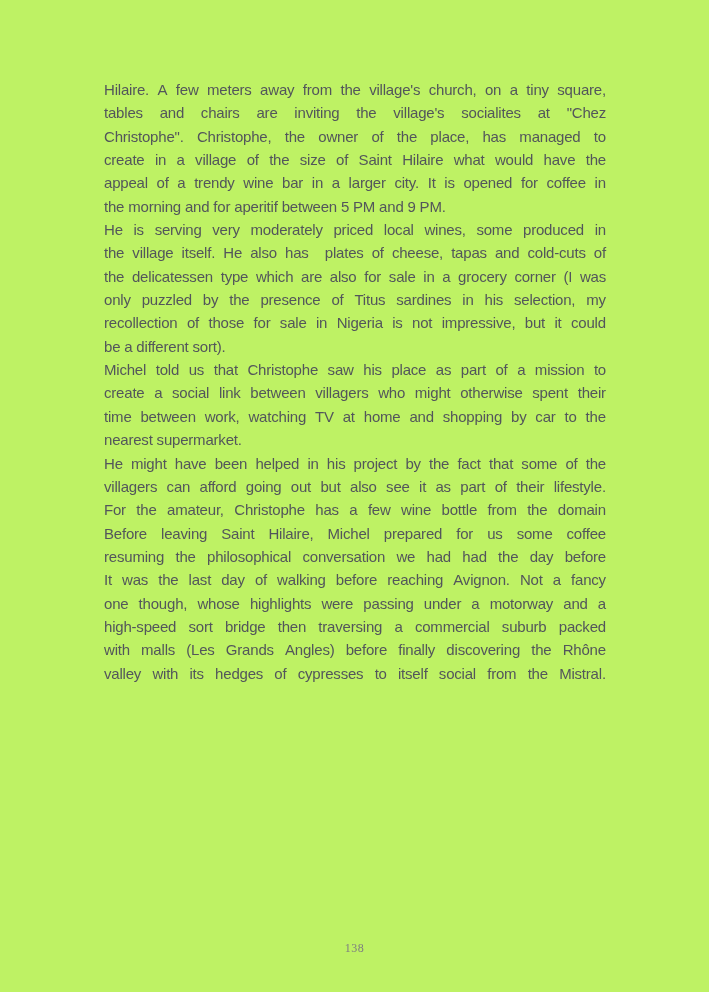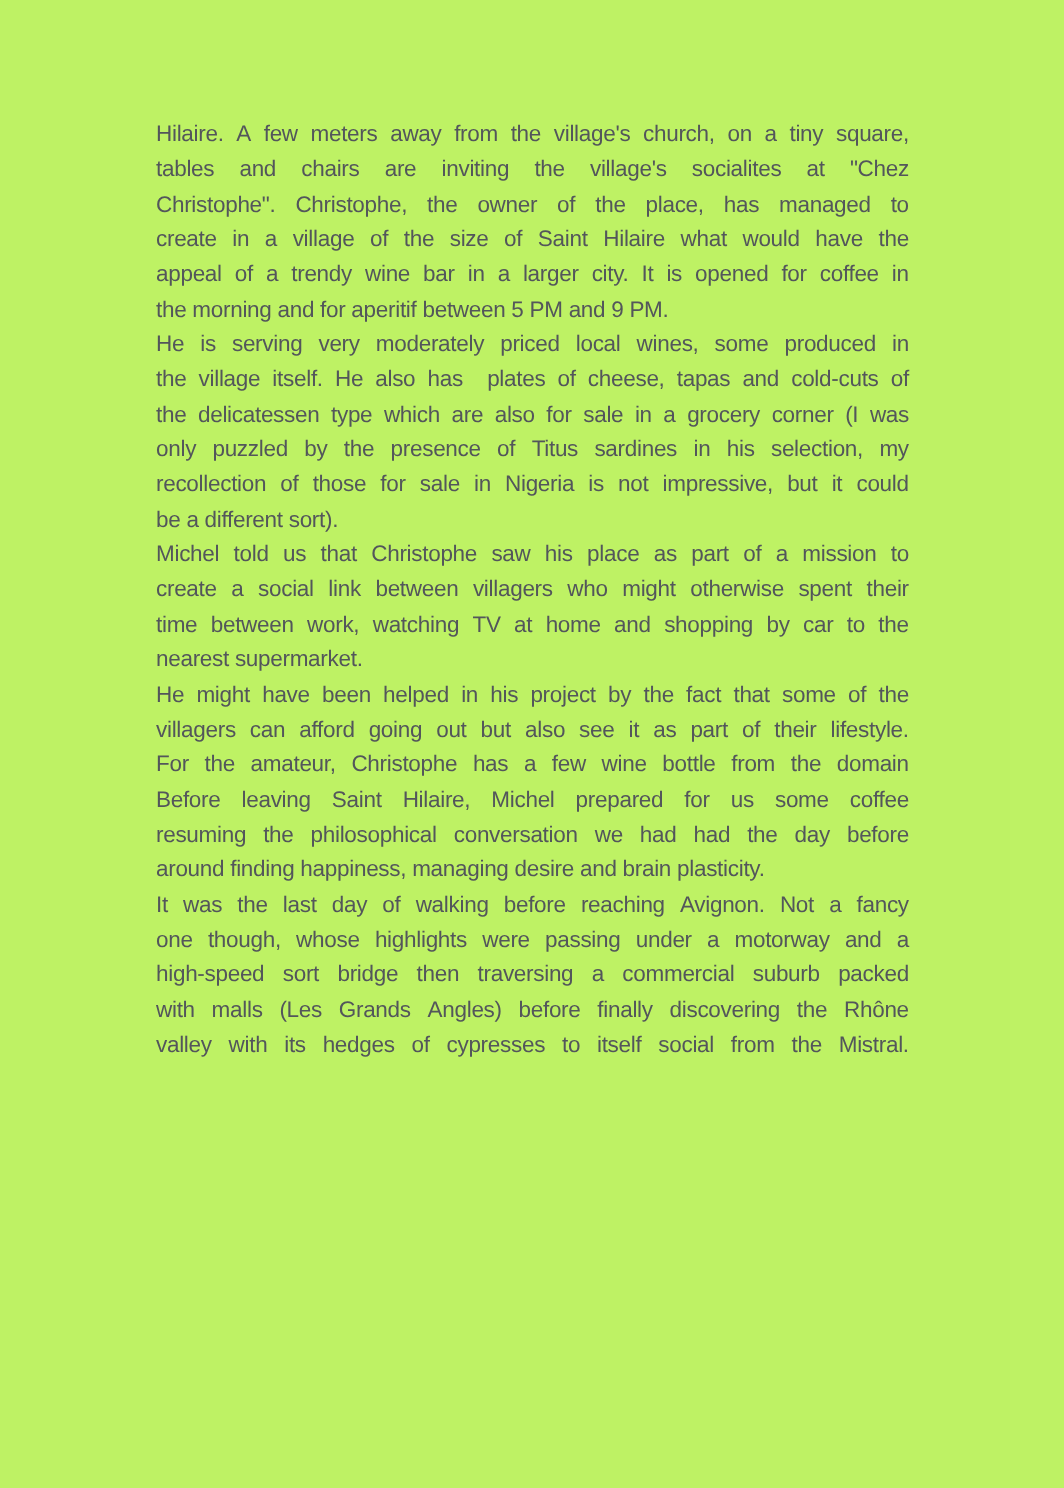--- a/index.html
+++ b/index.html
@@ -330,21 +330,20 @@
           <span>the</span>
           <span>philosophical</span>
           <span>conversation</span>
           <span>we</span>
           <span>had</span>
           <span>had</span>
           <span>the</span>
           <span>day</span>
           <span>before</span>
         </div>
-        <div class="line">around finding happiness, managing desire and brain plasticity.</div>
       </div>
       <div class="paragraph">
         <div class="line j">
           <span>It</span>
           <span>was</span>
           <span>the</span>
           <span>last</span>
           <span>day</span>
           <span>of</span>
           <span>walking</span>
@@ -400,13 +399,14 @@
           <span>cypresses</span>
           <span>to</span>
           <span>itself</span>
           <span>social</span>
           <span>from</span>
           <span>the</span>
           <span>Mistral.</span>
         </div>
       </div>
     </div>
+  <div class="page-footer">138</div>
 </div>
 
 </body></html>

